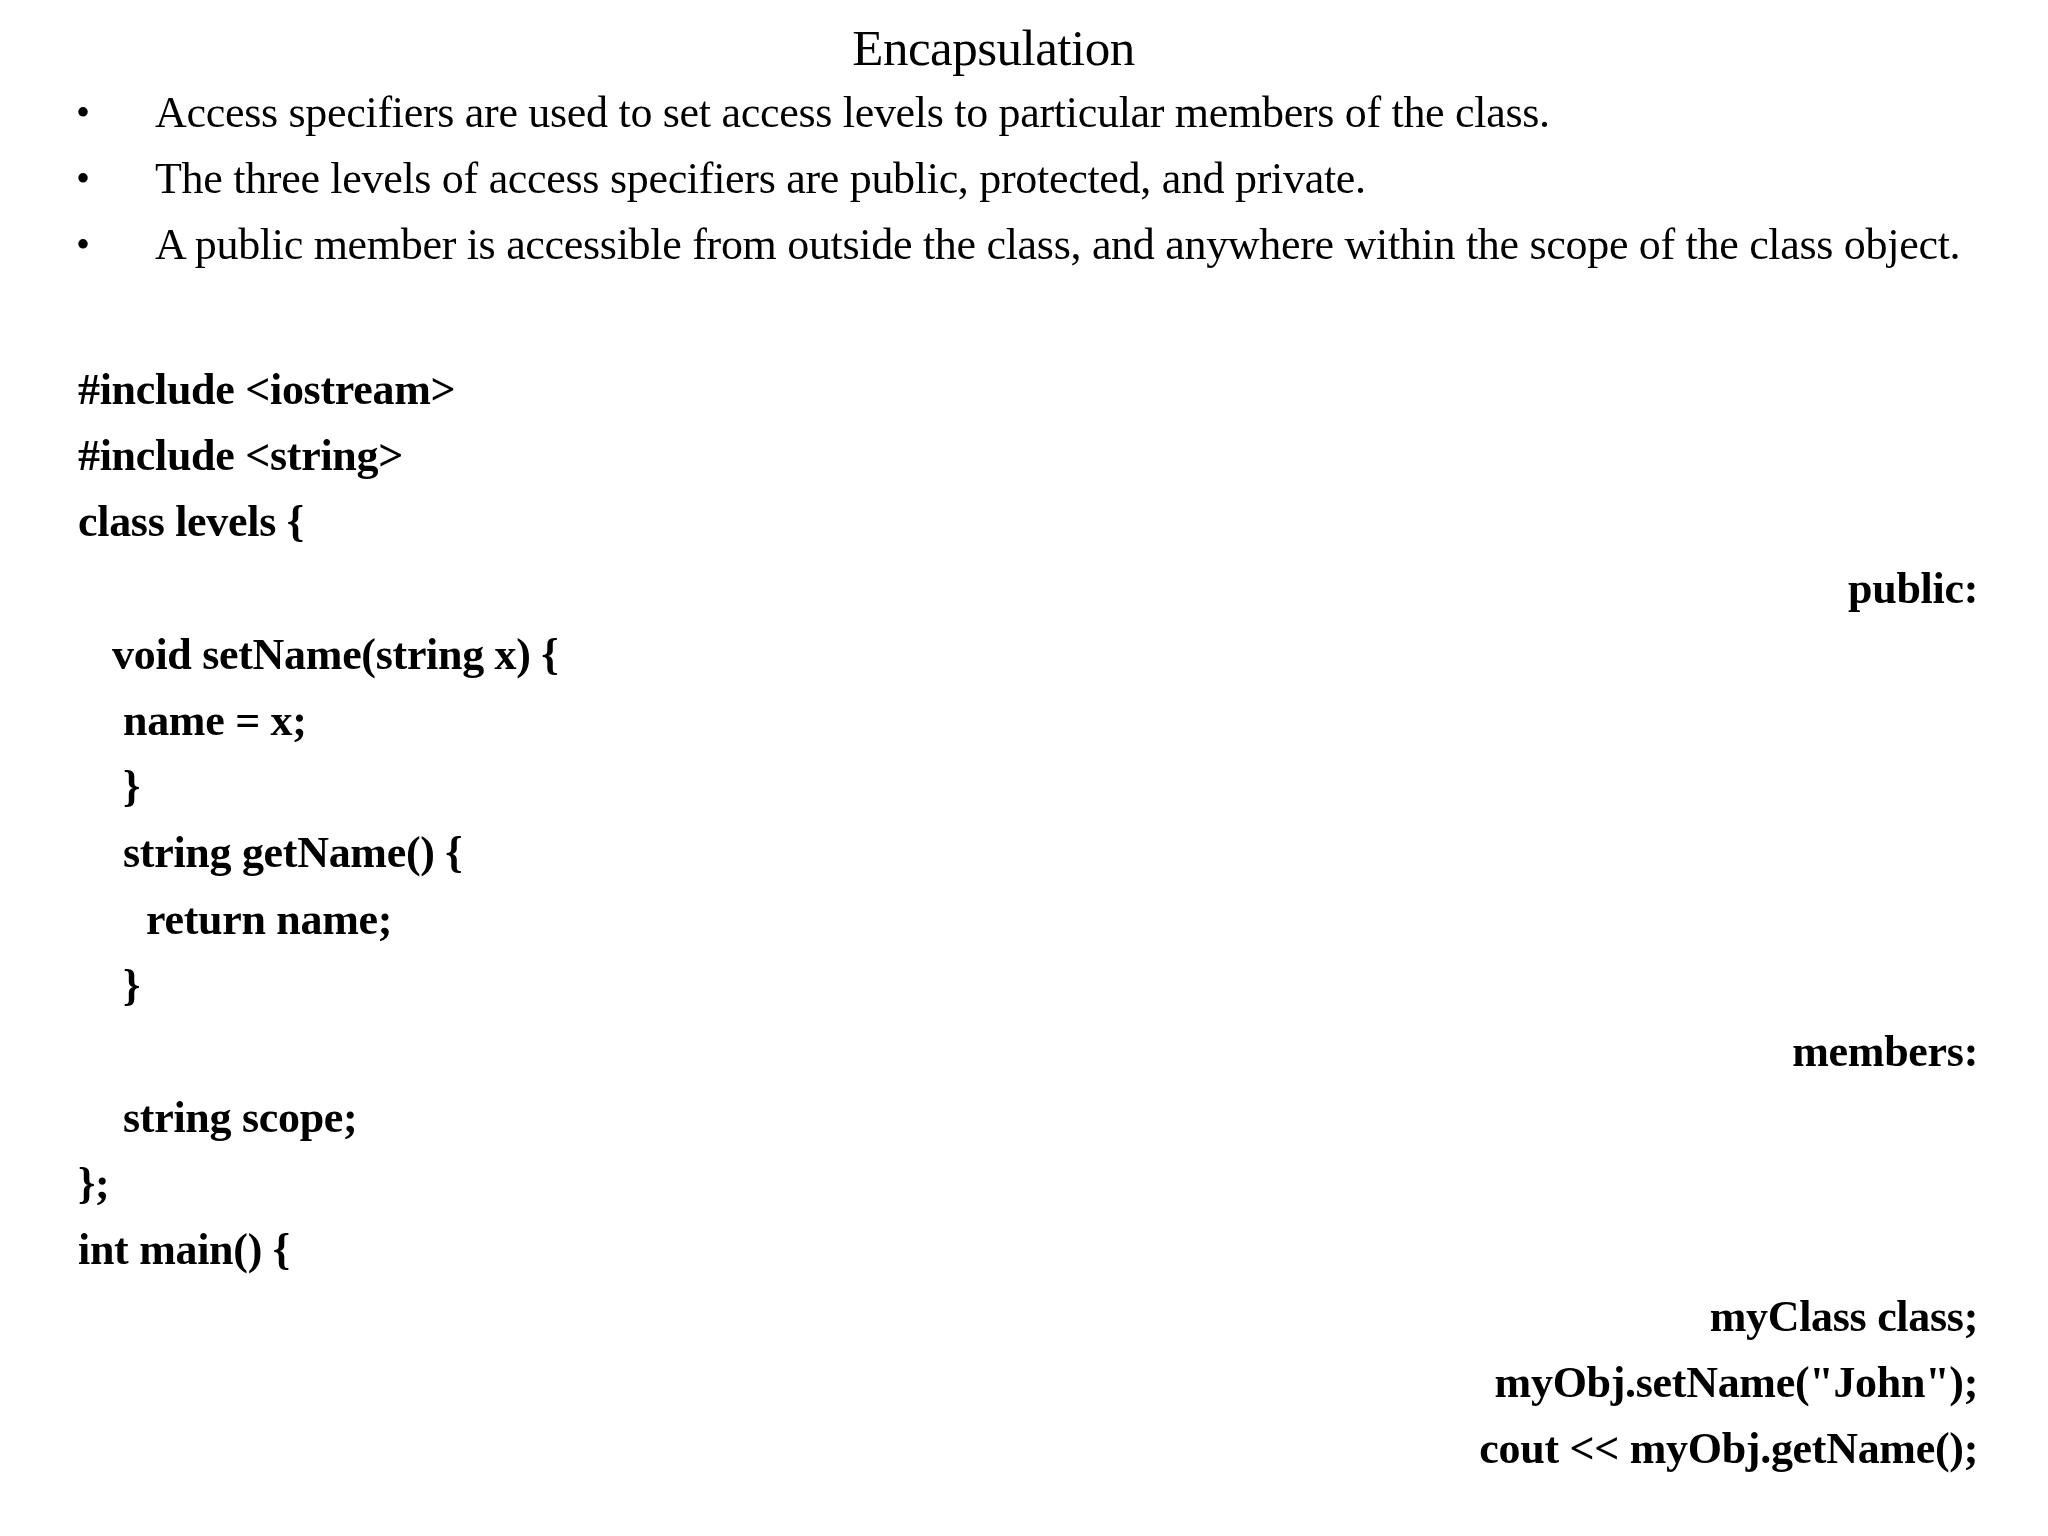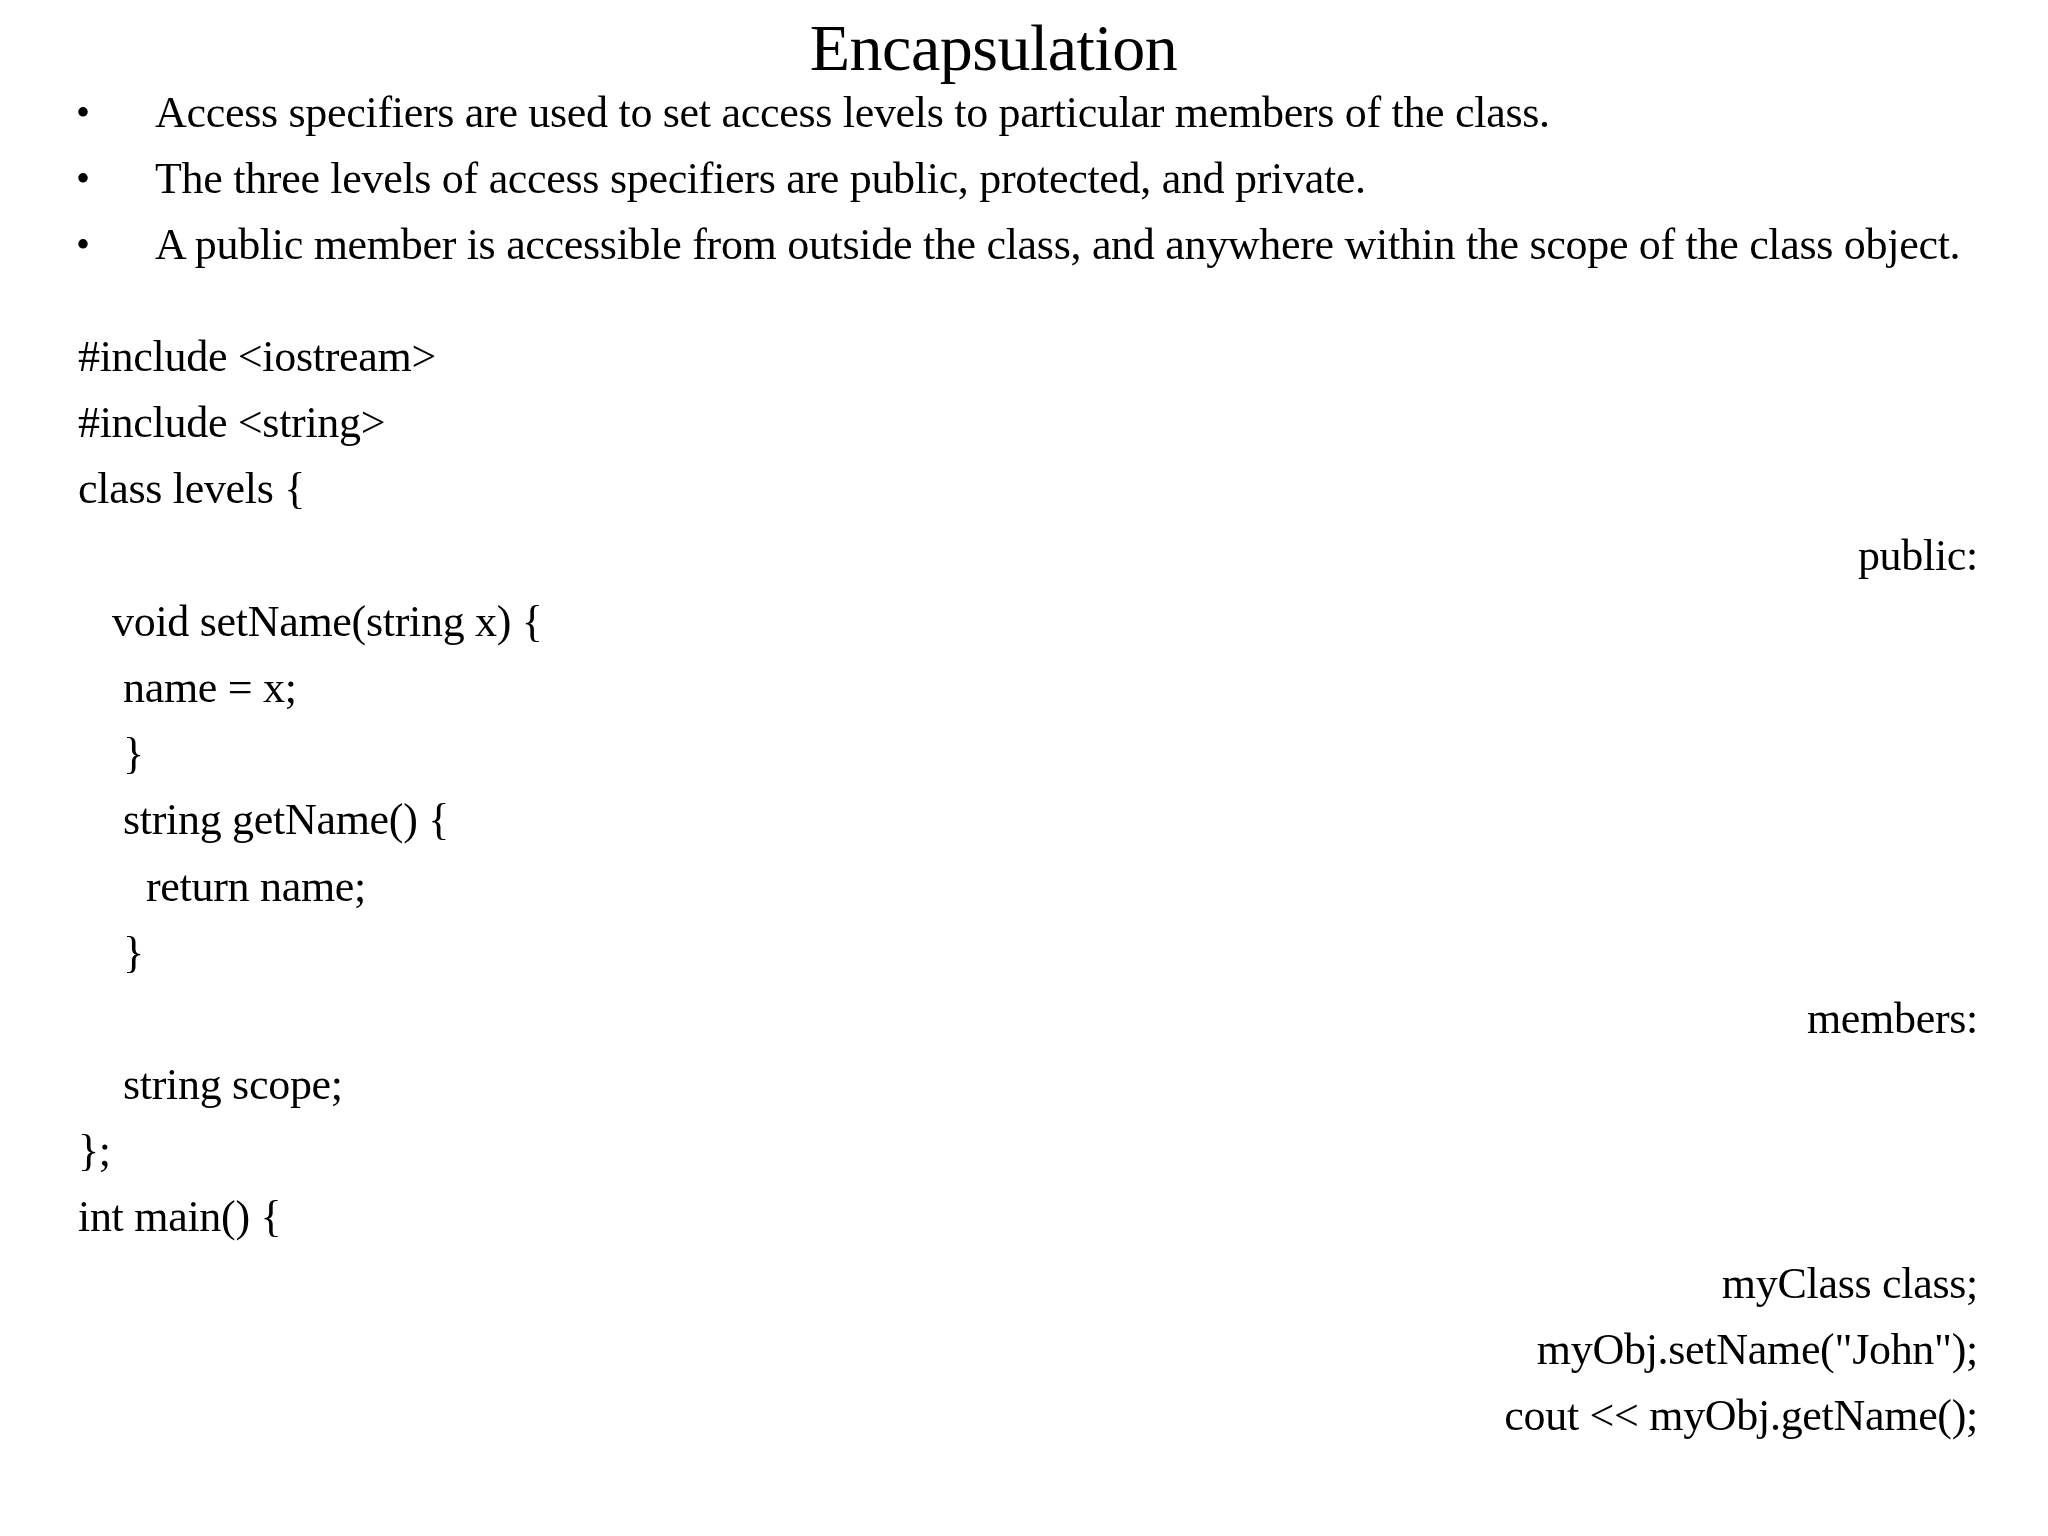--- a/index.html
+++ b/index.html
@@ -14,21 +14,21 @@
     overflow: hidden;
     font-family: "Liberation Serif", "DejaVu Serif", serif;
     color: #000000;
   }
   .slide-title {
     position: absolute;
     left: 0;
     top: 6px;
     width: 1987px;
     text-align: center;
-    font-size: 66px;
+    font-size: 51px;
     line-height: 84px;
     letter-spacing: -0.5px;
   }
   .bullets {
     position: absolute;
     left: 0;
     top: 86px;
     width: 2048px;
     margin: 0;
     padding: 0;
@@ -46,22 +46,23 @@
   .bullet-dot {
     position: absolute;
     left: 76px;
     top: 0;
     font-size: 40px;
     line-height: 54px;
   }
   .code-block {
     position: absolute;
     left: 78px;
-    top: 324px;
+    top: 357px;
     width: 1900px;
+    font-weight: bold;
   }
   .code-line {
     font-size: 44px;
     height: 66.2px;
     line-height: 66px;
     white-space: pre;
     letter-spacing: -0.3px;
   }
   .i0 { padding-left: 0; }
   .i1 { padding-left: 22px; text-align: right; }

